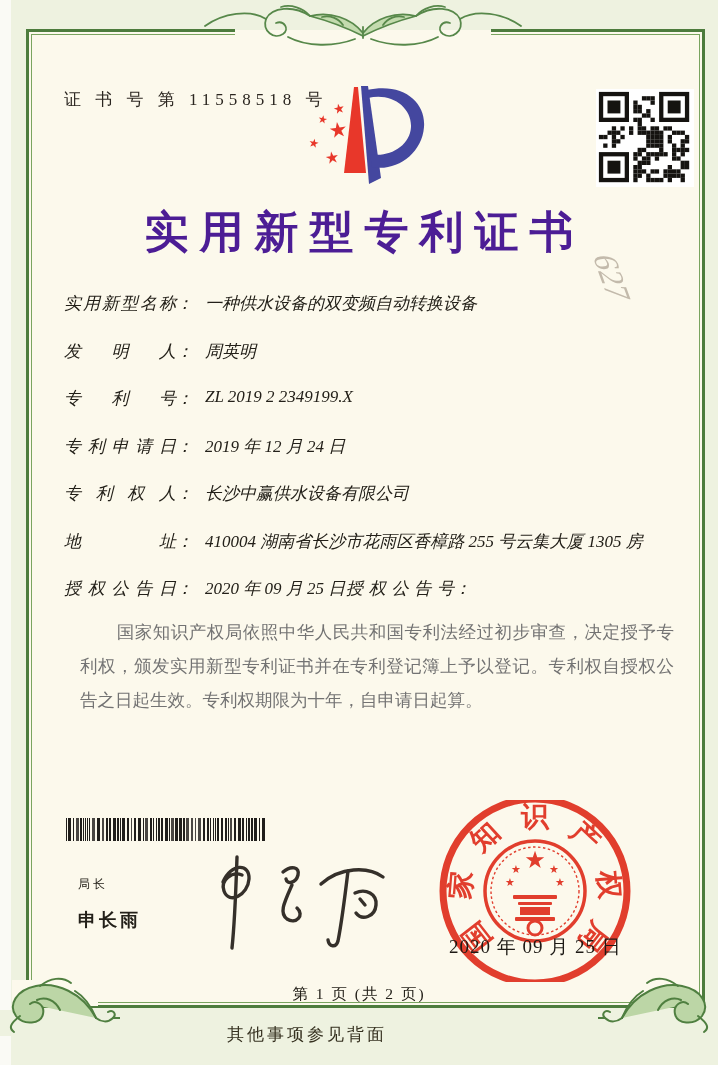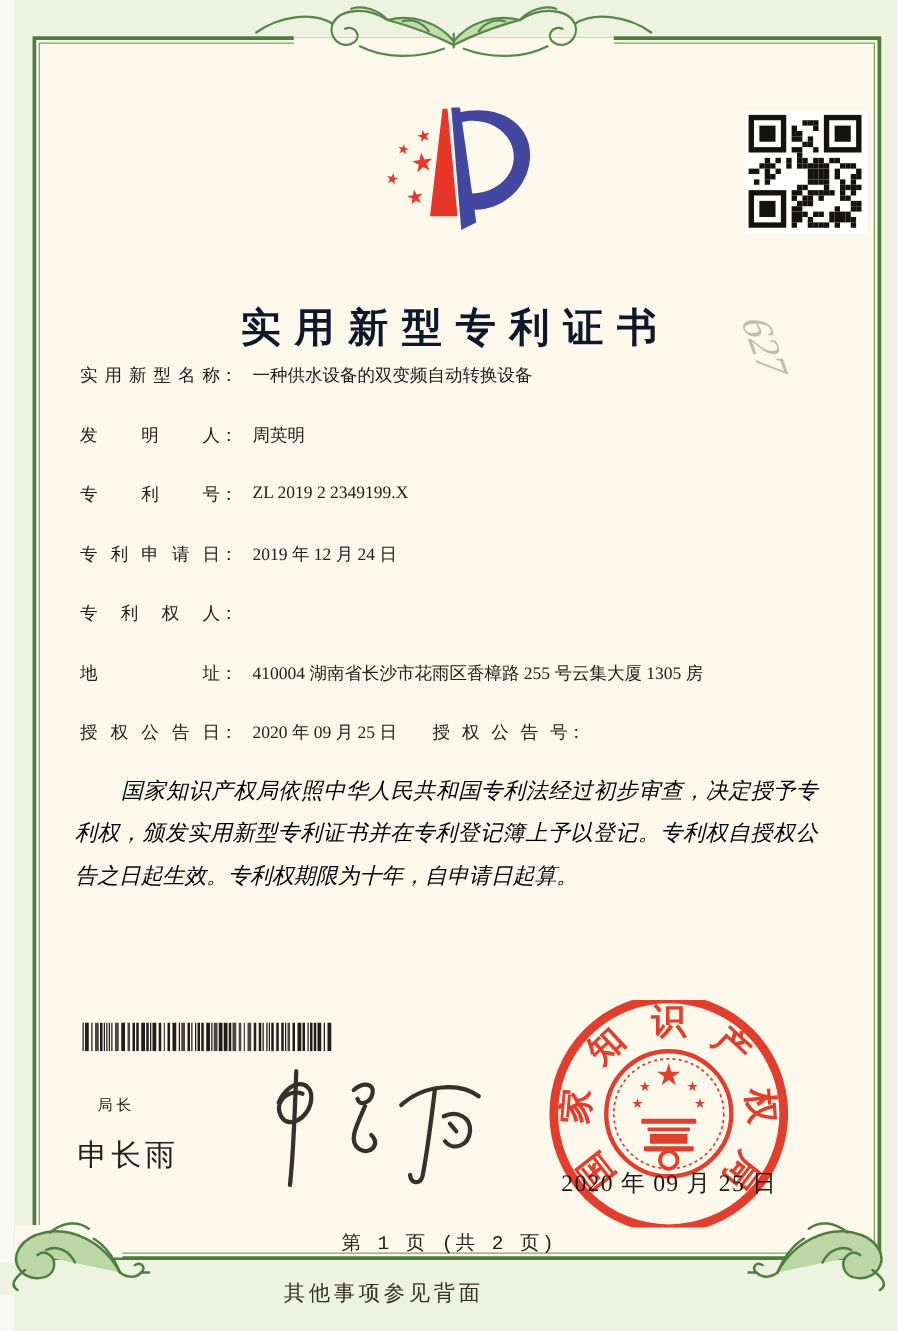--- a/index.html
+++ b/index.html
@@ -15,46 +15,46 @@
     position:absolute; left:26px; top:29px; width:679px; height:979px;
     border:3px solid #4d7c3d; background:#fcf9ec;
   }
   .border-rect-inner {
     position:absolute; left:2px; top:2px; right:2px; bottom:2px;
     border:1px solid #7aa45f;
   }
   .abs { position:absolute; }
   .cert-no { left:64px; top:88px; font-size:17px; letter-spacing:5px; color:#2b2620; }
   .title { left:0; top:203px; width:718px; text-align:center;
-    font-size:32px; font-weight:700; letter-spacing:11px; padding-left:11px; color:#0f172a;margin-top:38px; }
+    font-size:44px; font-weight:700; letter-spacing:11px; padding-left:11px; color:#4c1d95; }
   .pencil-note { left:622px; top:252px; font-size:32px; color:#b5ab9c; opacity:.8;
     transform:rotate(70deg) skewX(-12deg); transform-origin:left top;
     font-style:italic; }
-  .fields { left:64px; top:292px; width:600px; font-size:14px; }
+  .fields { left:64px; top:292px; width:600px; font-size:17px;font-style:italic; }
   .frow { height:47.5px; display:flex; align-items:flex-start; white-space:nowrap; }
   .flabel { display:inline-block; width:112px; text-align:justify; text-align-last:justify; }
   .fcolon { display:inline-block; }
   .fvalue { display:inline-block; padding-left:12px; }
   .pair1 { display:flex; width:282px; white-space:nowrap; }
   .pair2 { display:flex; white-space:nowrap; }
   .pair2 .flabel { width:108px; }
-  .paras { left:60px; top:616px; width:594px; font-size:17.5px; line-height:1.93;
-    color:#000000; text-align:justify;font-style:italic; }
+  .paras { left:80px; top:616px; width:594px; font-size:17.5px; line-height:1.93;
+    color:#737373; text-align:justify; }
   .paras p { text-indent:2.1em; }
   .barcode-box { left:64px; top:818px; width:206px; height:23px; }
   .signer-title { left:78px; top:876px; font-size:12px; letter-spacing:3px;
     font-family:"Liberation Sans","DejaVu Sans",sans-serif; }
-  .signer-name  { left:62px; top:908px; font-size:24px; letter-spacing:3px;
-    font-family:"Liberation Sans","DejaVu Sans",sans-serif; }
+  .signer-name  { left:78px; top:908px; font-size:18px; letter-spacing:3px;
+    font-family:"Liberation Sans","DejaVu Sans",sans-serif;font-weight:bold; }
   .signature { left:185px; top:850px; }
   .seal { left:432px; top:800px; }
   .seal-date { left:449px; top:934px; width:200px; font-size:19px; color:#1d1a15;
     letter-spacing:1px; white-space:nowrap; }
   .page-no { left:0; top:984px; width:718px; text-align:center; font-size:15.5px;
-    letter-spacing:2px;font-family:Liberation Mono, monospace; }
+    letter-spacing:2px; }
   .back-note { left:0; top:1023px; width:614px; text-align:center; font-size:17px;
     letter-spacing:3px; color:#35301f; }
   .qr { left:596px; top:89px; }
   .logo { left:283px; top:84px; }
   .orn-top { left:193px; top:0; }
   .orn-bl { left:0px; top:976px; }
   .orn-br { left:598px; top:976px; }
 </style>
 </head>
 <body>
@@ -77,20 +77,21 @@
         <path d="M73,19 C57,9 30,13 12,26"></path>
         <path d="M95,37 C114,47 141,47 162,39"></path>
         <path d="M117,16 C110,8 98,4 88,7"></path>
         <path d="M150,25 C145,18 137,15 129,17"></path>
       </g>
       <use href="#orn-left" transform="translate(340,0) scale(-1,1)"></use>
       <path d="M170,27 L170,38"></path>
     </g>
   </svg>
 
+  <div class="abs cert-no">证 书 号 第 11558518 号</div>
 
   <svg class="abs logo" width="152" height="112" viewBox="0 0 152 112">
     <g fill="#e8372a" font-family="'DejaVu Sans',sans-serif" text-anchor="middle">
       <text x="57" y="29" font-size="13" transform="rotate(-12 57 29)">★</text>
       <text x="39" y="39" font-size="11" transform="rotate(10 39 39)">★</text>
       <text x="56" y="53" font-size="21" transform="rotate(-8 56 53)">★</text>
       <text x="30" y="63" font-size="12" transform="rotate(12 30 63)">★</text>
       <text x="50" y="79" font-size="16" transform="rotate(-10 50 79)">★</text>
     </g>
     <polygon points="71,3 75,3 83,89 61,89" fill="#e8372a"></polygon>
@@ -255,20 +256,21 @@
       <span class="fvalue">ZL 2019 2 2349199.X</span>
     </div>
     <div class="frow">
       <span class="flabel">专利申请日</span>
         <span class="fcolon">：</span>
       <span class="fvalue">2019 年 12 月 24 日</span>
     </div>
     <div class="frow">
       <span class="flabel">专利权人</span>
         <span class="fcolon">：</span>
+      <span class="fvalue">长沙中赢供水设备有限公司</span>
     </div>
     <div class="frow">
       <span class="flabel">地址</span>
         <span class="fcolon">：</span>
       <span class="fvalue">410004 湖南省长沙市花雨区香樟路 255 号云集大厦 1305 房</span>
     </div>
     <div class="frow">
       <span class="pair1">
         <span class="flabel">授权公告日</span>
           <span class="fcolon">：</span>

